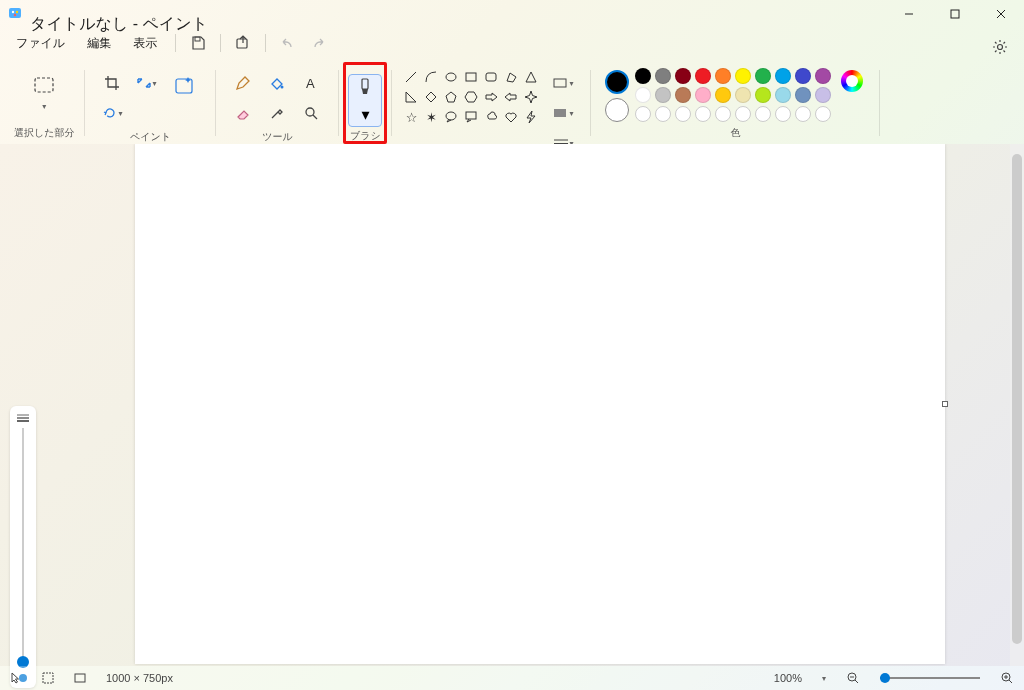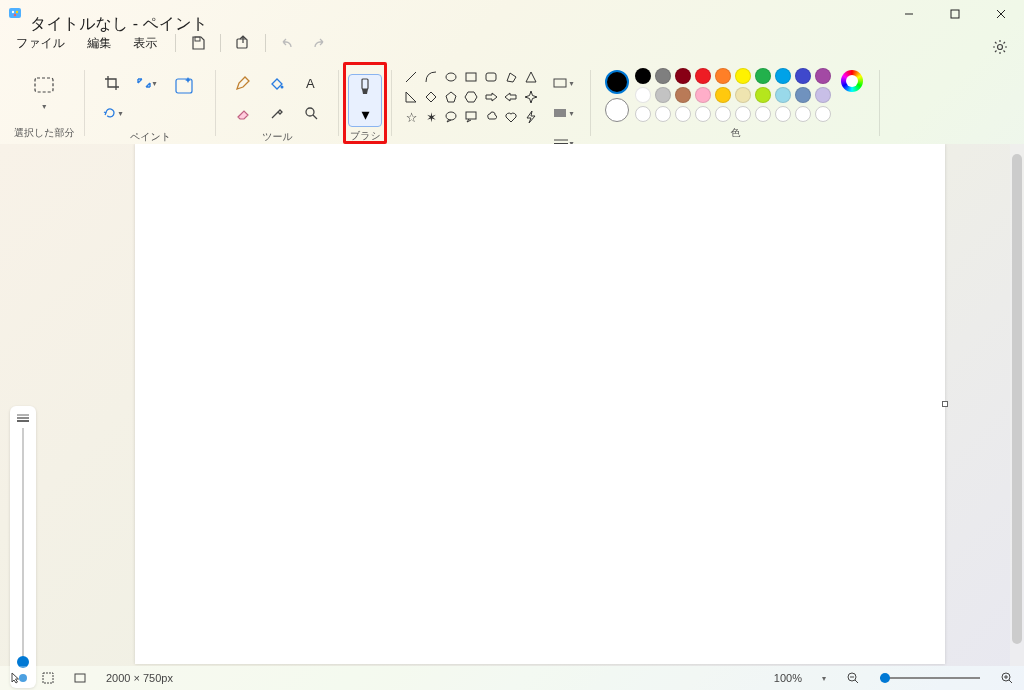--- a/index.html
+++ b/index.html
@@ -462,21 +462,21 @@
   <span>
       <svg width="12" height="12">
         <rect x="1" y="1" width="10" height="10" fill="none" stroke="#444" stroke-dasharray="2 1"></rect>
       </svg>
     </span>
   <span>
       <svg width="12" height="12">
         <rect x="1" y="2" width="10" height="8" fill="none" stroke="#444"></rect>
       </svg>
     </span>
-  <span>2000 × 750px</span>
+  <span>1000 × 750px</span>
   <span class="sb-spacer"></span>
   <div class="sb-zoom">
     <span>100%</span>
     <span class="caret-dn">▾</span>
     <span>
         <svg width="14" height="14">
           <circle cx="6" cy="6" r="4" fill="none" stroke="#444"></circle>
           <line x1="4" y1="6" x2="8" y2="6" stroke="#444"></line>
           <line x1="9" y1="9" x2="12" y2="12" stroke="#444"></line>
         </svg>

